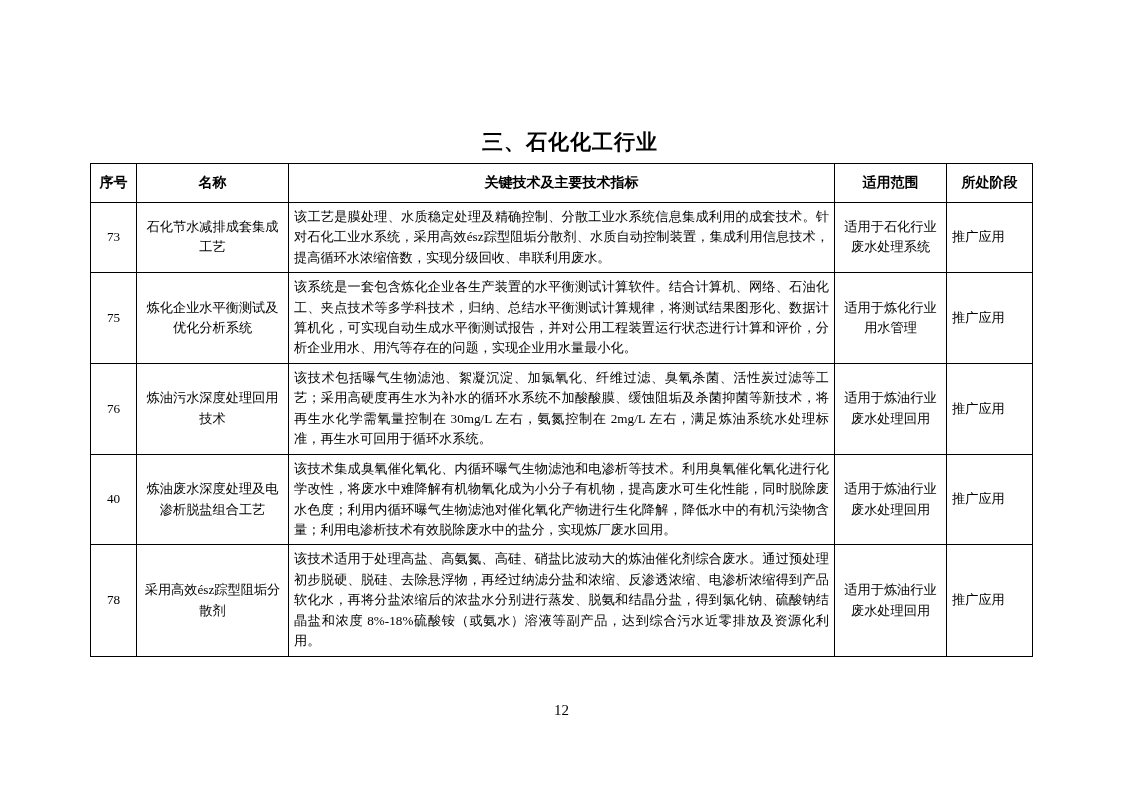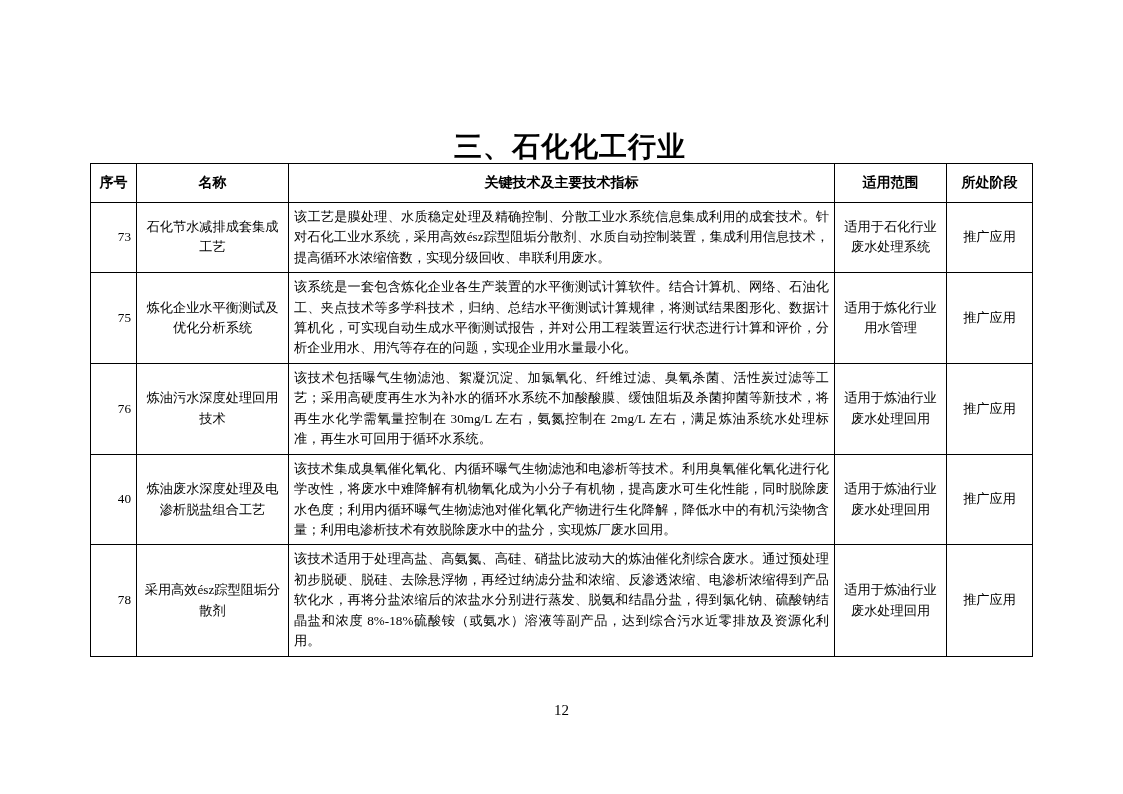--- a/index.html
+++ b/index.html
@@ -14,21 +14,21 @@
     position: relative;
     box-sizing: border-box;
     font-family: "Liberation Serif", "DejaVu Serif", serif;
     color: #000000;
     overflow: hidden;
   }
   .doc-title {
     text-align: center;
     font-family: "Liberation Sans", "DejaVu Sans", sans-serif;
     font-weight: bold;
-    font-size: 28px;
+    font-size: 21px;
     letter-spacing: 1px;
     position: absolute;
     top: 128px;
     left: 0;
     right: 0;
     padding-left: 17px;
   }
   table.main {
     position: absolute;
     top: 163px;
@@ -45,21 +45,21 @@
     line-height: 1.55;
   }
   table.main th {
     text-align: center;
     font-family: "Liberation Sans", "DejaVu Sans", sans-serif;
     font-weight: bold;
     font-size: 14px;
     padding: 8px 4px;
   }
   td.col-no {
-    text-align: right;
+    text-align: center;
     width: 46px;
   }
   td.col-name {
     text-align: center;
     width: 152px;
     line-height: 1.7;
     margin-left: 16px;
   }
   td.col-tech {
     text-align: justify;
@@ -68,21 +68,21 @@
     line-height: 1.72;
     padding: 8px 9px;
   }
   td.col-scope {
     text-align: center;
     width: 112px;
     line-height: 1.7;
     margin-left: 34px;
   }
   td.col-stage {
-    text-align: center;
+    text-align: left;
     width: 86px;
   }
   col.c-no { width: 46px; }
   col.c-name { width: 152px; }
   col.c-tech { width: auto; }
   col.c-scope { width: 112px; }
   col.c-stage { width: 86px; }
   .page-number {
     position: absolute;
     bottom: 75px;

